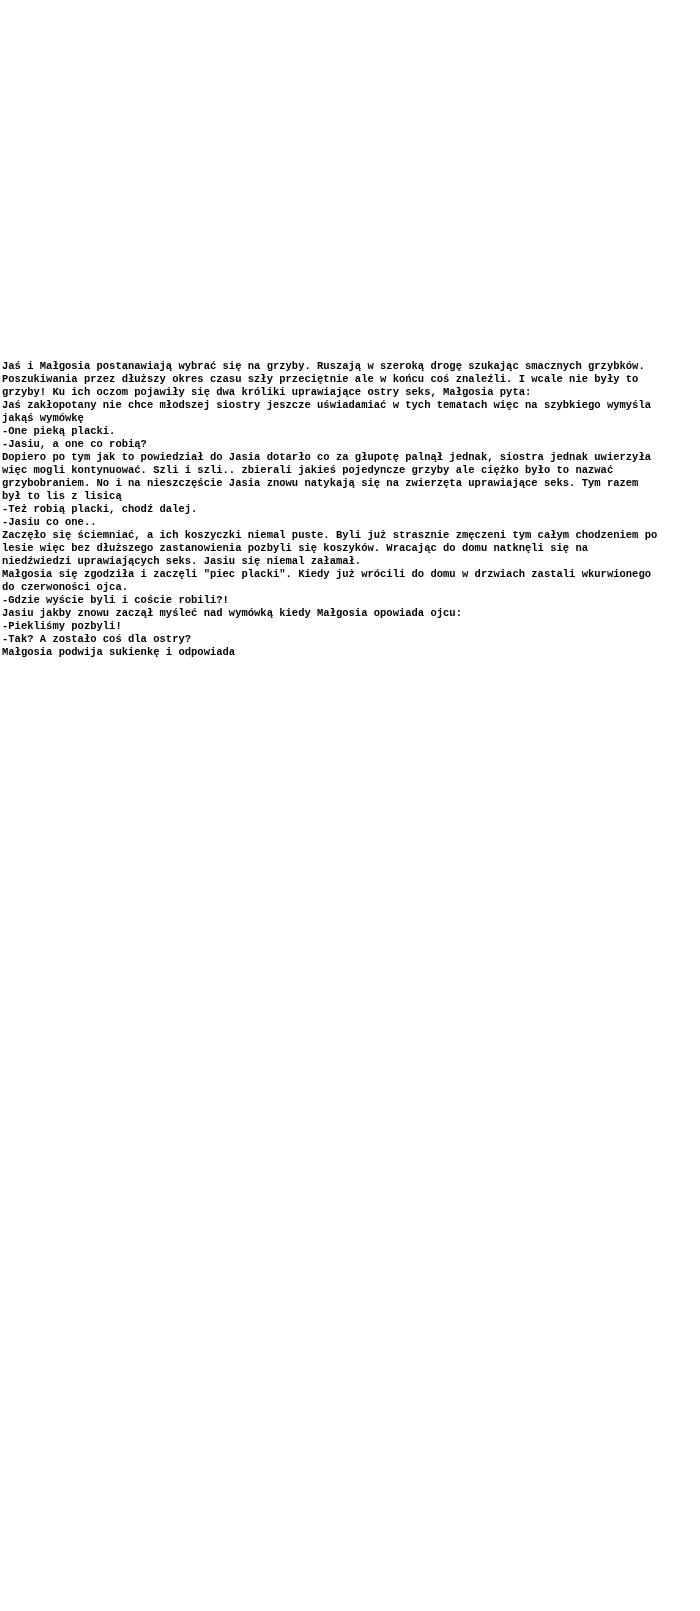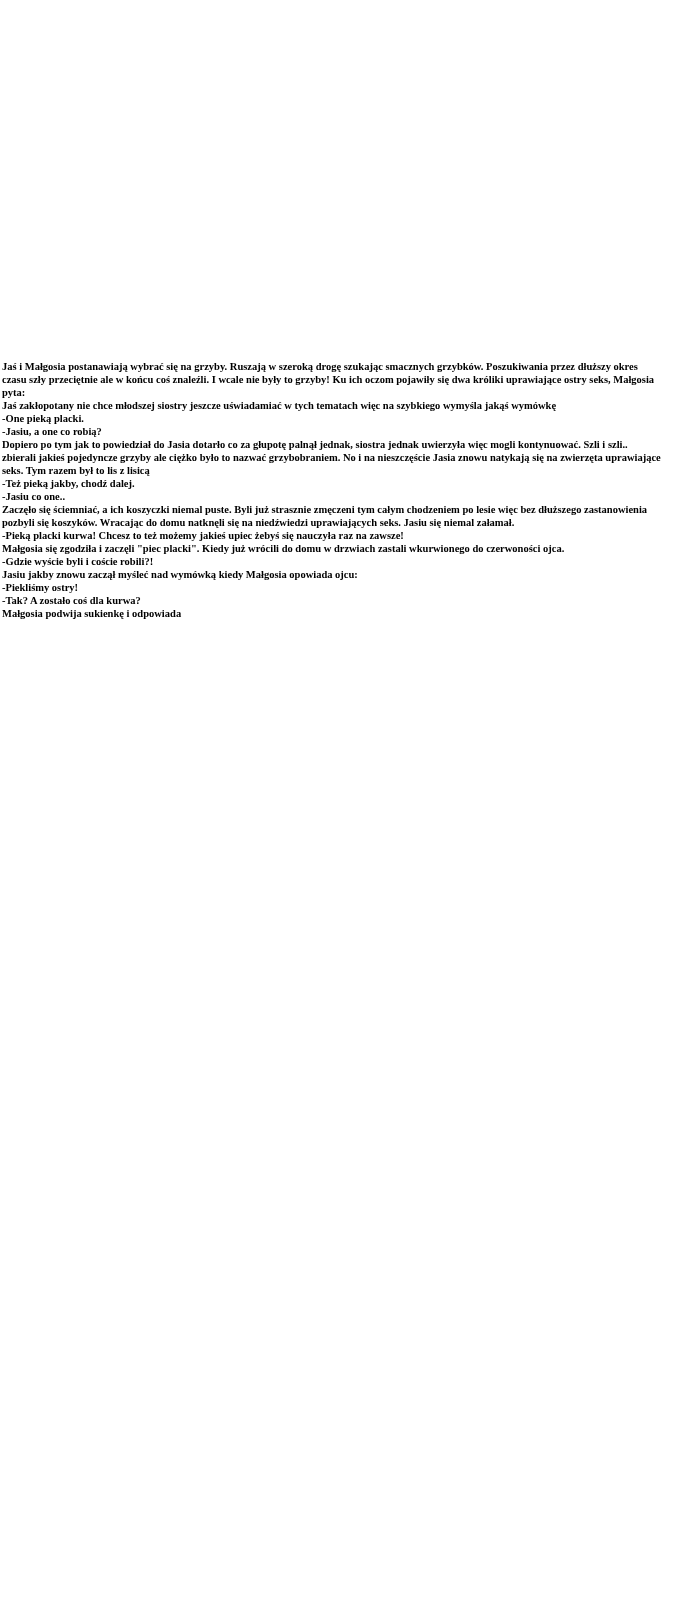--- a/index.html
+++ b/index.html
@@ -13,44 +13,43 @@
     position: relative;
     overflow: hidden;
     font-family: "Liberation Serif", "DejaVu Serif", serif;
   }
   .story-text {
     position: absolute;
     left: 2px;
     top: 360px;
     width: 660px;
     color: #000000;
-    font-family: Liberation Serif, serif;
+    font-family: Liberation Mono, monospace;
     font-weight: bold;
     font-size: 10.5px;
     line-height: 13px;
     letter-spacing: 0;
     text-align: left;
   }
   .story-text p {
     margin: 0;
     padding: 0;
   }
 </style>
 </head>
 <body>
 
 <div class="story-text">
   <p>Jaś i Małgosia postanawiają wybrać się na grzyby. Ruszają w szeroką drogę szukając smacznych grzybków. Poszukiwania przez dłuższy okres czasu szły przeciętnie ale w końcu coś znaleźli. I wcale nie były to grzyby! Ku ich oczom pojawiły się dwa króliki uprawiające ostry seks, Małgosia pyta:</p>
   <p>Jaś zakłopotany nie chce młodszej siostry jeszcze uświadamiać w tych tematach więc na szybkiego wymyśla jakąś wymówkę</p>
   <p>-One pieką placki.</p>
   <p>-Jasiu, a one co robią?</p>
   <p>Dopiero po tym jak to powiedział do Jasia dotarło co za głupotę palnął jednak, siostra jednak uwierzyła więc mogli kontynuować. Szli i szli.. zbierali jakieś pojedyncze grzyby ale ciężko było to nazwać grzybobraniem. No i na nieszczęście Jasia znowu natykają się na zwierzęta uprawiające seks. Tym razem był to lis z lisicą</p>
-  <p>-Też pieką jakby, chodź dalej.</p>
+  <p>-Też robią placki, chodź dalej.</p>
   <p>-Jasiu co one..</p>
   <p>Zaczęło się ściemniać, a ich koszyczki niemal puste. Byli już strasznie zmęczeni tym całym chodzeniem po lesie więc bez dłuższego zastanowienia pozbyli się koszyków. Wracając do domu natknęli się na niedźwiedzi uprawiających seks. Jasiu się niemal załamał.</p>
-  <p>-Pieką placki kurwa! Chcesz to też możemy jakieś upiec żebyś się nauczyła raz na zawsze!</p>
   <p>Małgosia się zgodziła i zaczęli "piec placki". Kiedy już wrócili do domu w drzwiach zastali wkurwionego do czerwoności ojca.</p>
   <p>-Gdzie wyście byli i coście robili?!</p>
   <p>Jasiu jakby znowu zaczął myśleć nad wymówką kiedy Małgosia opowiada ojcu:</p>
-  <p>-Piekliśmy ostry!</p>
-  <p>-Tak? A zostało coś dla kurwa?</p>
+  <p>-Piekliśmy pozbyli!</p>
+  <p>-Tak? A zostało coś dla ostry?</p>
   <p>Małgosia podwija sukienkę i odpowiada</p>
 </div>
 
 </body></html>

